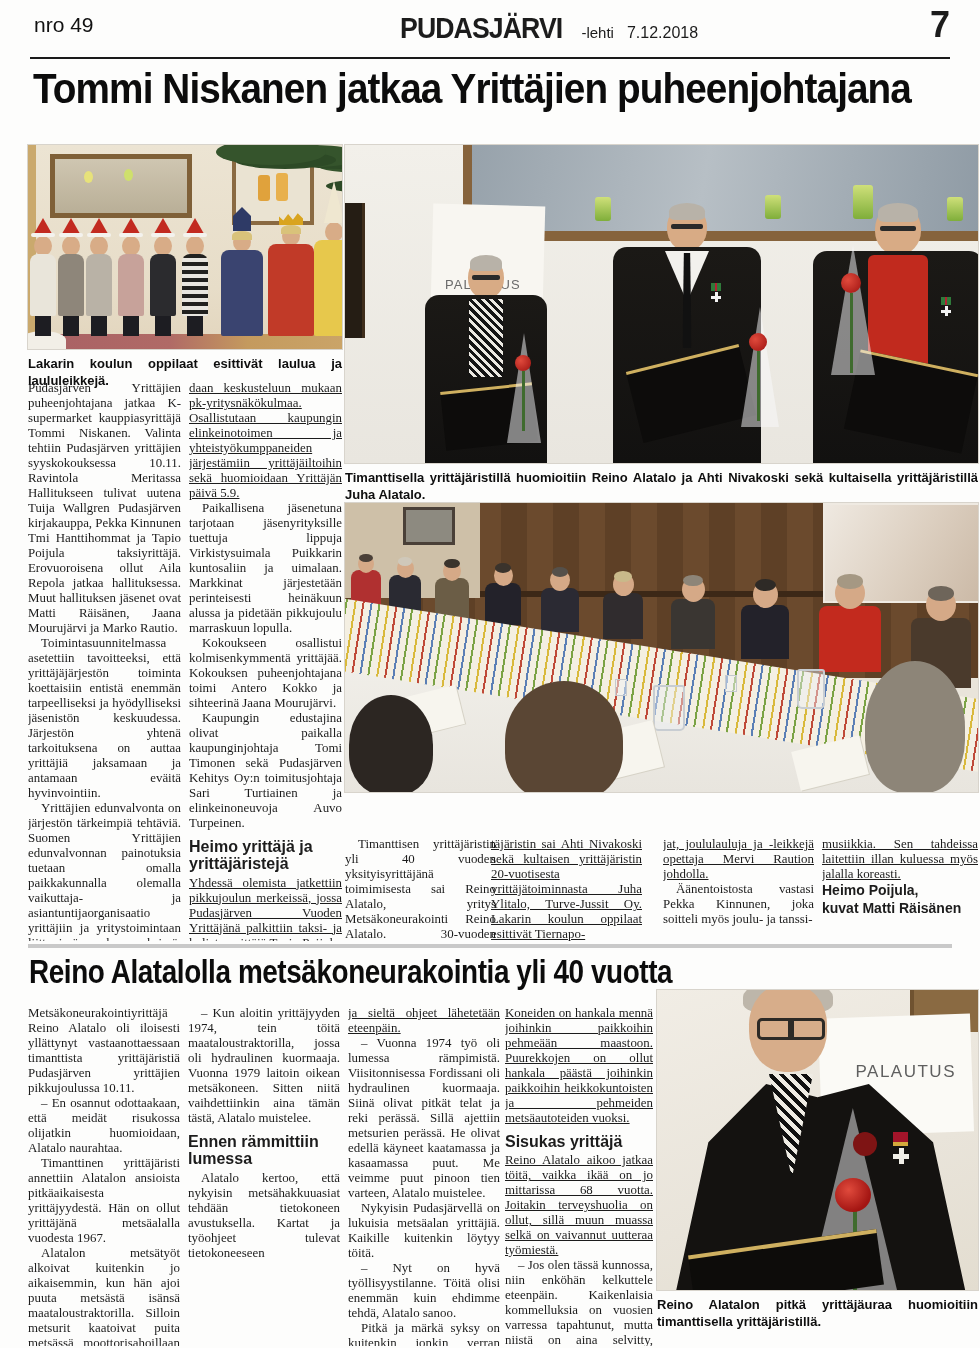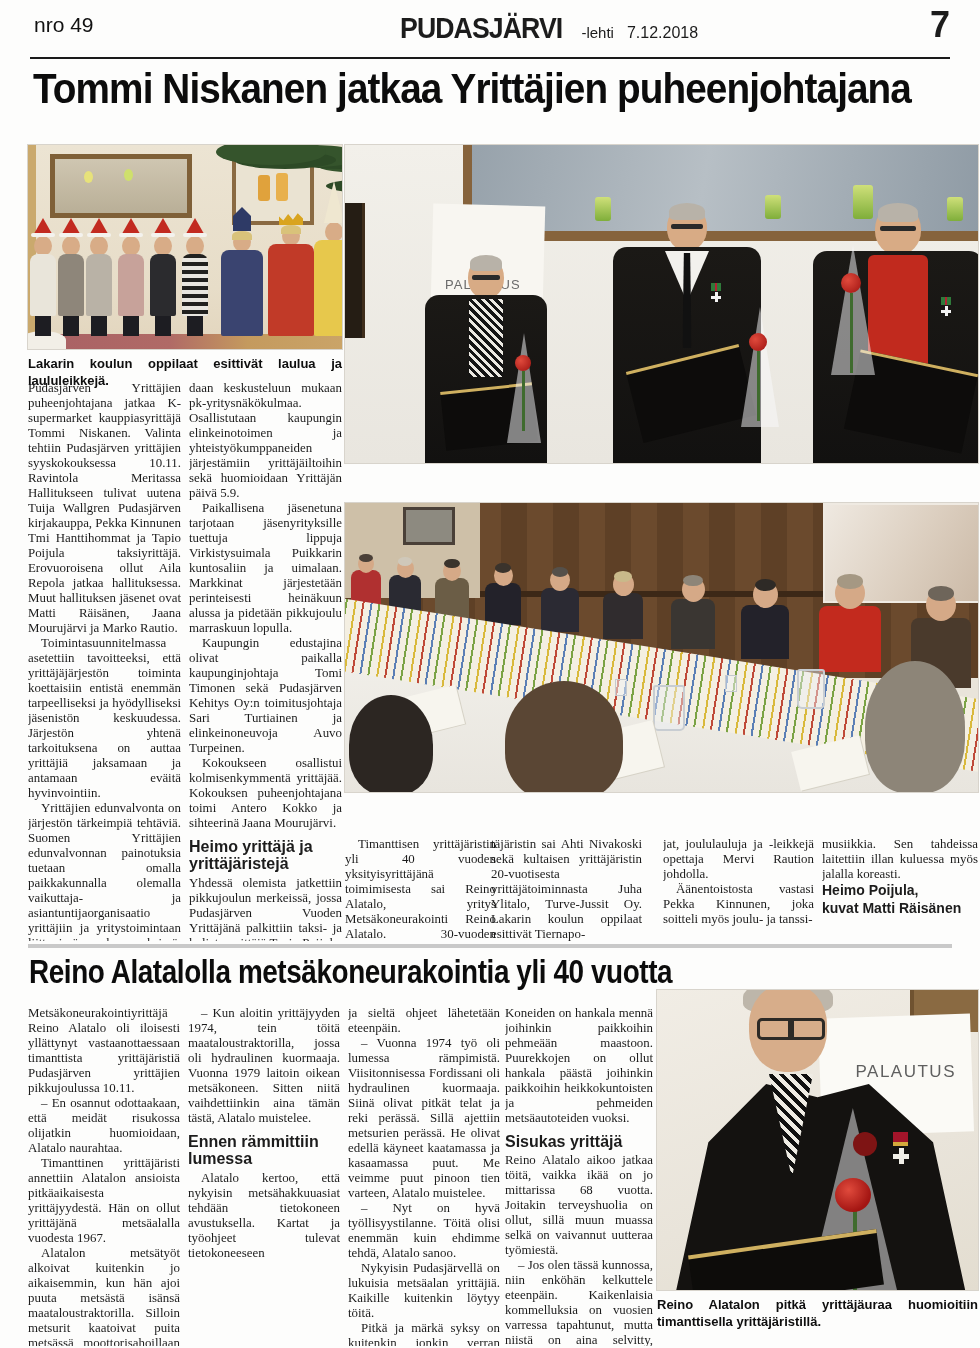--- a/index.html
+++ b/index.html
@@ -21,21 +21,21 @@
   .headline1{left:33px;top:64px;width:980px;font-family:"Liberation Sans",sans-serif;font-weight:bold;
              font-size:43px;letter-spacing:-1px;transform:scaleX(.90);transform-origin:left;color:#0c0c0c;white-space:nowrap;}
   .headline2{left:29px;top:952px;font-family:"Liberation Sans",sans-serif;font-weight:bold;
              font-size:34px;letter-spacing:-.5px;transform:scaleX(.82);transform-origin:left;color:#0c0c0c;white-space:nowrap;}
 
   
   .cap{font-family:"Liberation Sans",sans-serif;font-weight:bold;font-size:13px;line-height:1.3;color:#0e0e0e;text-align:justify;}
   .col{overflow:hidden;font-size:12.9px;line-height:15px;text-align:justify;}
   .col p{margin:0;text-indent:13px;}
   .col p.first{text-indent:0;}
-  .col p.cont{text-indent:0;}
+  .col p.cont{text-indent:0;text-decoration:underline;}
   .subhead{font-family:"Liberation Sans",sans-serif;font-weight:bold;font-size:16px;line-height:1.08;
            margin:7px 0 3px;text-align:left;}
   .byline{font-family:"Liberation Sans",sans-serif;font-weight:bold;font-size:14px;line-height:1.25;margin-top:9px;text-indent:0 !important;text-align:left;}
   .divider{left:28px;top:944px;width:924px;height:4px;background:#c9c9c9;}
 
   
   .photo{overflow:hidden;background:#e9e4da;outline:1px solid #d8d4cc;}
 
   
   .ph1-wall{position:absolute;inset:0;background:linear-gradient(180deg,#ece4d3 0%,#e7ddc8 70%,#e2d5bd 100%);}
@@ -302,26 +302,27 @@
   <div class="abs cap" style="left:28px;top:356px;width:314px;">Lakarin koulun oppilaat esittivät laulua ja laululeikkejä.</div>
 
   <div class="abs col" style="left:28px;top:381px;width:153px;height:560px;">
     <p class="first">Pudasjärven Yrittäjien puheenjohtajana jatkaa K-supermarket kauppiasyrittäjä Tommi Niskanen. Valinta tehtiin Pudasjärven yrittäjien syyskokouksessa 10.11. Ravintola Meritassa Hallitukseen tulivat uutena Tuija Wallgren Pudasjärven kirjakauppa, Pekka Kinnunen Tmi Hanttihommat ja Tapio Poijula taksiyrittäjä. Erovuoroisena ollut Aila Repola jatkaa hallituksessa. Muut hallituksen jäsenet ovat Matti Räisänen, Jaana Mourujärvi ja Marko Rautio.</p>
     <p>Toimintasuunnitelmassa asetettiin tavoitteeksi, että yrittäjäjärjestön toiminta koettaisiin entistä enemmän tarpeelliseksi ja hyödylliseksi jäsenistön keskuudessa. Järjestön yhtenä tarkoituksena on auttaa yrittäjiä jaksamaan ja antamaan eväitä hyvinvointiin.</p>
     <p>Yrittäjien edunvalvonta on järjestön tärkeimpiä tehtäviä. Suomen Yrittäjien edunvalvonnan painotuksia tuetaan omalla paikkakunnalla olemalla vaikuttaja- ja asiantuntijaorganisaatio yrittäjiin ja yritystoimintaan liittyvissä kysymyksissä. Yrittäjien vaikutusmahdollisuuksia parannetaan kunnalliselämässä ja tuo-</p>
   </div>
   <div class="abs col" style="left:189px;top:381px;width:153px;height:560px;">
     <p class="cont">daan keskusteluun mukaan pk-yritysnäkökulmaa. Osallistutaan kaupungin elinkeinotoimen ja yhteistyökumppaneiden järjestämiin yrittäjäiltoihin sekä huomioidaan Yrittäjän päivä 5.9.</p>
     <p>Paikallisena jäsenetuna tarjotaan jäsenyrityksille tuettuja lippuja Virkistysuimala Puikkarin kuntosaliin ja uimalaan. Markkinat järjestetään perinteisesti heinäkuun alussa ja pidetään pikkujoulu marraskuun lopulla.</p>
+    <p>Kokoukseen osallistui kolmisenkymmentä yrittäjää. Kokouksen puheenjohtajana toimi Antero Kokko ja sihteerinä Jaana Mourujärvi.</p>
     <p>Kaupungin edustajina olivat paikalla kaupunginjohtaja Tomi Timonen sekä Pudasjärven Kehitys Oy:n toimitusjohtaja Sari Turtiainen ja elinkeinoneuvoja Auvo Turpeinen.</p>
-    <p>Kokoukseen osallistui kolmisenkymmentä yrittäjää. Kokouksen puheenjohtajana toimi Antero Kokko ja sihteerinä Jaana Mourujärvi.</p>
     <div class="subhead">Heimo yrittäjä ja yrittäjäristejä</div>
     <p class="cont">Yhdessä olemista jatkettiin pikkujoulun merkeissä, jossa Pudasjärven Vuoden Yrittäjänä palkittiin taksi- ja kuljetusyrittäjä Tapio Poijula. Kaupungin omaa yrittäjäpalkintoa oli luovuttamassa kaupunginjohtaja Tomi Timonen.</p>
   </div>
 
+  <div class="abs cap" style="left:345px;top:470px;width:633px;">Timanttisella yrittäjäristillä huomioitiin Reino Alatalo ja Ahti Nivakoski sekä kultaisella yrittäjäristillä Juha Alatalo.</div>
 
   <div class="abs photo" style="left:345px;top:503px;width:633px;height:289px;">
     <div class="ph3-wood"></div>
     <div class="ph3-rail"></div>
     <div class="ph3-wallL"></div>
     <div class="ph3-pic"></div>
     <div class="ph3-paint"></div>
 
     <div class="pp" style="left:6px;top:52px;--c:#b03030;--h:#4a4038;">
         <div class="ph" style="width:16px;height:18px;"></div>
@@ -407,22 +408,22 @@
     <p>Alatalon metsätyöt alkoivat kuitenkin jo aikaisemmin, kun hän ajoi puuta metsästä isänsä maataloustraktorilla. Silloin metsurit kaatoivat puita metsässä moottorisahoillaan ja puunajot toimitettiin traktoreilla.</p>
   </div>
   <div class="abs col" style="left:188px;top:1006px;width:152px;height:340px;">
     <p>– Kun aloitin yrittäjyyden 1974, tein töitä maataloustraktorilla, jossa oli hydraulinen kuormaaja. Vuonna 1979 laitoin oikean metsäkoneen. Sitten niitä vaihdettiinkin aina tämän tästä, Alatalo muistelee.</p>
     <div class="subhead">Ennen rämmittiin lumessa</div>
     <p>Alatalo kertoo, että nykyisin metsähakkuuasiat tehdään tietokoneen avustuksella. Kartat ja työohjeet tulevat tietokoneeseen</p>
   </div>
   <div class="abs col" style="left:348px;top:1006px;width:152px;height:340px;">
     <p class="cont">ja sieltä ohjeet lähetetään eteenpäin.</p>
     <p>– Vuonna 1974 työ oli lumessa rämpimistä. Viisitonnisessa Fordissani oli hydraulinen kuormaaja. Siinä olivat pitkät telat ja reki perässä. Sillä ajettiin metsurien perässä. He olivat edellä käyneet kaatamassa ja kasaamassa puut. Me veimme puut pinoon tien varteen, Alatalo muistelee.</p>
+    <p>Nykyisin Pudasjärvellä on lukuisia metsäalan yrittäjiä. Kaikille kuitenkin löytyy töitä.</p>
     <p>– Nyt on hyvä työllisyystilanne. Töitä olisi enemmän kuin ehdimme tehdä, Alatalo sanoo.</p>
-    <p>Nykyisin Pudasjärvellä on lukuisia metsäalan yrittäjiä. Kaikille kuitenkin löytyy töitä.</p>
     <p>Pitkä ja märkä syksy on kuitenkin jonkin verran hankaloittanut metsähommia.</p>
   </div>
   <div class="abs col" style="left:505px;top:1006px;width:148px;height:340px;">
     <p class="cont">Koneiden on hankala mennä joihinkin paikkoihin pehmeään maastoon. Puurekkojen on ollut hankala päästä joihinkin paikkoihin heikkokuntoisten ja pehmeiden metsäautoteiden vuoksi.</p>
     <div class="subhead">Sisukas yrittäjä</div>
     <p class="cont">Reino Alatalo aikoo jatkaa töitä, vaikka ikää on jo mittarissa 68 vuotta. Joitakin terveyshuolia on ollut, sillä muun muassa selkä on vaivannut uutteraa työmiestä.</p>
     <p>– Jos olen tässä kunnossa, niin enköhän kelkuttele eteenpäin. Kaikenlaisia kommelluksia on vuosien varressa tapahtunut, mutta niistä on aina selvitty, Alatalo toteaa.</p>
 
   </div>
 

